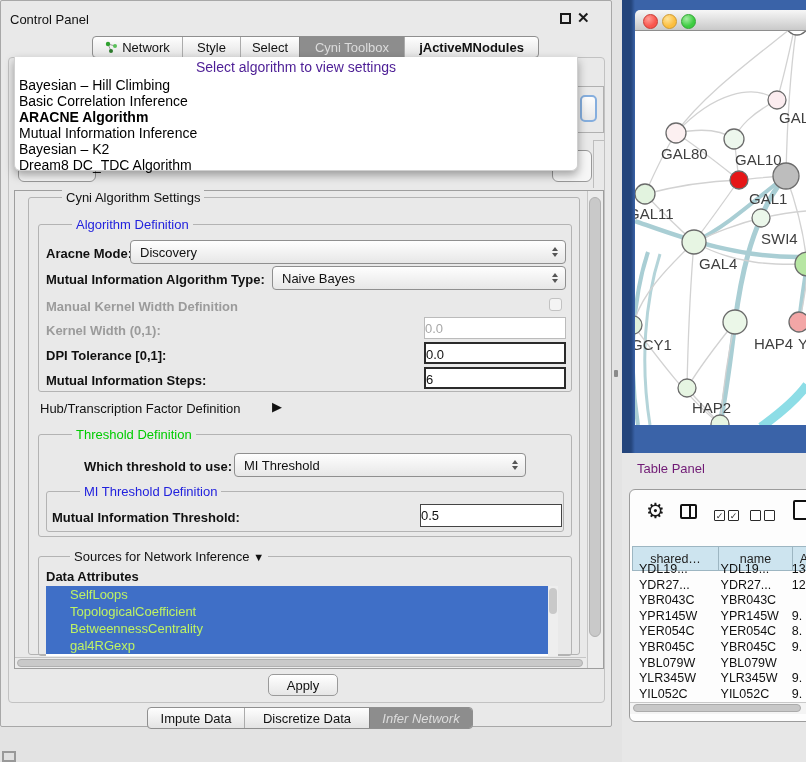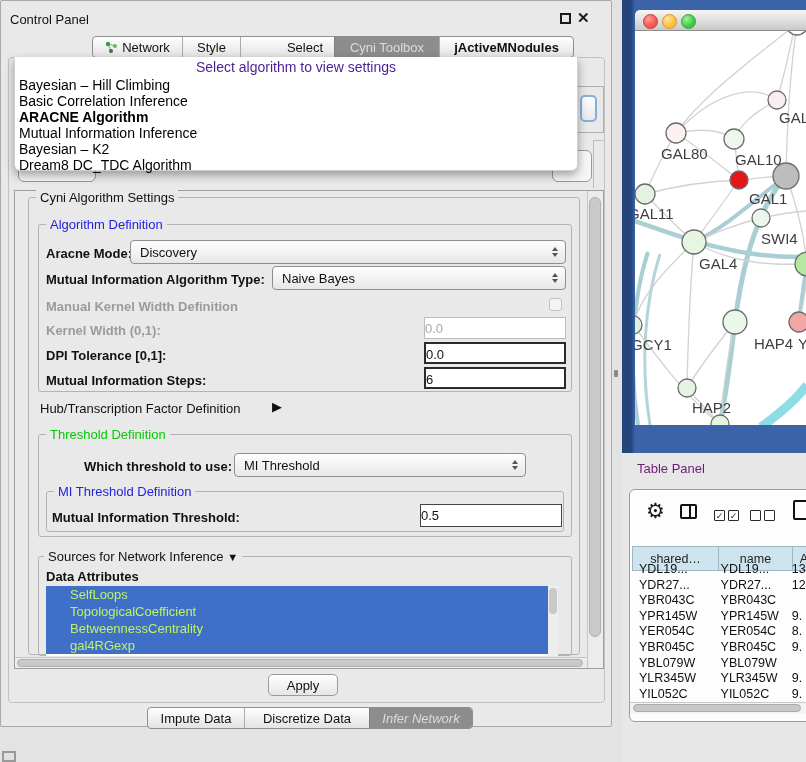--- a/index.html
+++ b/index.html
@@ -37,21 +37,21 @@
   .splitter-dot{left:614px;top:370px;width:4px;height:7px;background:#8a8a8a;border-radius:1px;}
 
   
   .settings-pane{left:14px;top:190px;width:590px;height:479px;border:1px solid #9e9e9e;background:#e9e9e9;overflow:hidden;}
   .vtrack{left:587px;top:191px;width:16px;height:477px;background:#ececec;border-left:1px solid #c6c6c6;}
   .vthumb{left:589px;top:197px;width:12px;height:440px;background:#c9c9c9;border:1px solid #b0b0b0;border-radius:6px;}
   .htrack{left:15px;top:657px;width:571px;height:11px;background:#ececec;border-top:1px solid #c6c6c6;}
   .hthumb{left:17px;top:659px;width:566px;height:8px;background:#c9c9c9;border:1px solid #b0b0b0;border-radius:4px;}
 
   .fieldset{border:1px solid #b3b3b3;border-radius:3px;}
-  .legend{position:absolute;background:#e9e9e9;padding:0 4px;font-size:13px;white-space:nowrap;}
+  .legend{position:absolute;background:#e9e9e9;padding:0 4px;font-size:13px;white-space:nowrap;margin-left:26px;}
   .leg-blue{color:#2222dd;}
   .leg-green{color:#00cc00;}
 
   .combo{border:1px solid #8f8f8f;border-radius:4px;background:linear-gradient(#fefefe,#e7e7e7);font-size:13px;color:#111;display:flex;align-items:center;padding-left:9px;}
   .spin{position:absolute;right:7px;top:50%;transform:translateY(-50%);display:flex;flex-direction:column;gap:2px;}
   .tri-u{width:0;height:0;border-left:3.5px solid transparent;border-right:3.5px solid transparent;border-bottom:4.5px solid #555;}
   .tri-d{width:0;height:0;border-left:3.5px solid transparent;border-right:3.5px solid transparent;border-top:4.5px solid #555;}
 
   .tfield{background:#fff;font-size:13px;color:#111;padding:3px 6px 0 0;}
   .tfield.strong{border:2px solid #2b2b2b;}
@@ -112,21 +112,21 @@
       <line x1="3" y1="3" x2="6" y2="10" stroke="#9a9a9a" stroke-width="1"></line>
       <circle cx="3" cy="3" r="2.2" fill="#2fa12f"></circle>
       <circle cx="10" cy="5" r="2" fill="#59c059"></circle>
       <circle cx="6" cy="10" r="2" fill="#2d7a2d"></circle>
     </svg>
     <span>Network</span>
   </div>
   <div class="tab" style="width:57px;">
       <span>Style</span>
     </div>
-  <div class="tab" style="width:58px;padding-left:35px;">
+  <div class="tab" style="width:58px;">
       <span>Select</span>
     </div>
   <div class="tab sel" style="width:104px;">
       <span>Cyni Toolbox</span>
     </div>
   <div class="tab heavy" style="width:133px;">
       <span>jActiveMNodules</span>
     </div>
 </div>
 

